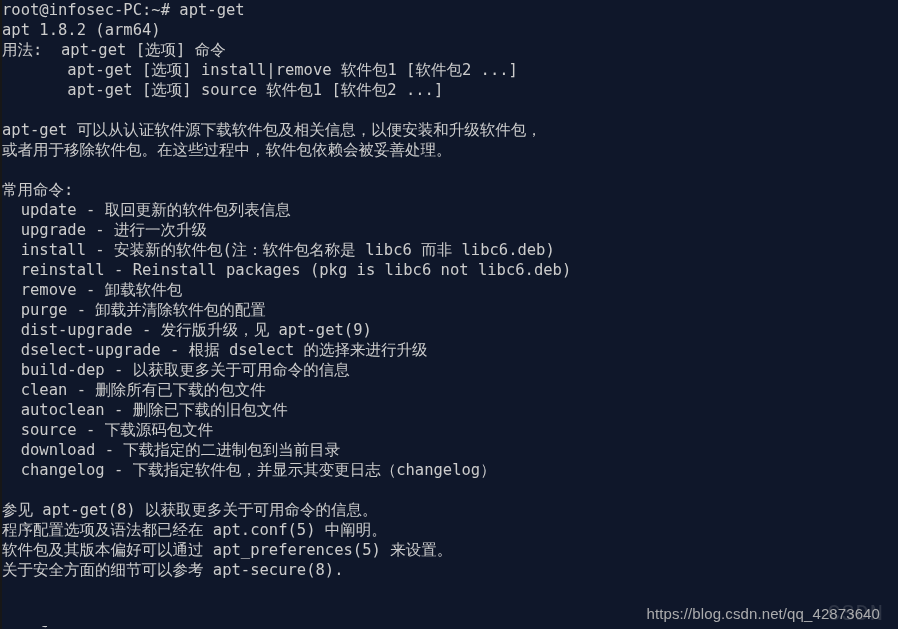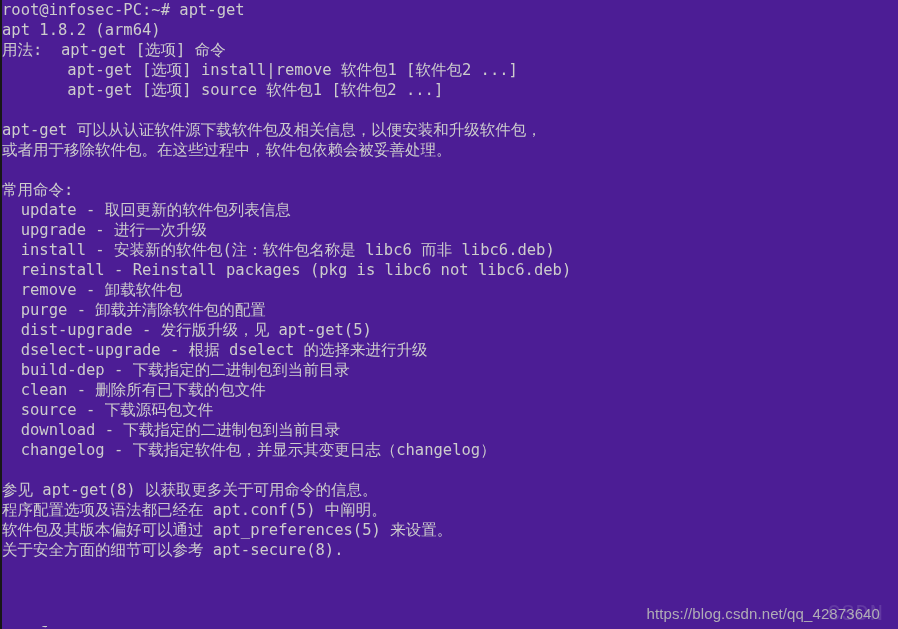--- a/index.html
+++ b/index.html
@@ -11,21 +11,21 @@
   body {
     width: 898px;
     height: 629px;
     overflow: hidden;
     font-family: "DejaVu Sans Mono", "Liberation Mono", monospace;
   }
   #terminal {
     position: relative;
     width: 898px;
     height: 629px;
-    background: #4c1d95;
+    background: #0f172a;
     box-sizing: border-box;
     overflow: hidden;
   }
   
   #left-edge {
     position: absolute;
     left: 0;
     top: 0;
     width: 2px;
     height: 629px;
@@ -108,24 +108,25 @@
     <div class="line">apt-get 可以从认证软件源下载软件包及相关信息，以便安装和升级软件包，</div>
     <div class="line">或者用于移除软件包。在这些过程中，软件包依赖会被妥善处理。</div>
     <div class="line blank"></div>
     <div class="line">常用命令:</div>
     <div class="line">  update - 取回更新的软件包列表信息</div>
     <div class="line">  upgrade - 进行一次升级</div>
     <div class="line">  install - 安装新的软件包(注：软件包名称是 libc6 而非 libc6.deb)</div>
     <div class="line">  reinstall - Reinstall packages (pkg is libc6 not libc6.deb)</div>
     <div class="line">  remove - 卸载软件包</div>
     <div class="line">  purge - 卸载并清除软件包的配置</div>
-    <div class="line">  dist-upgrade - 发行版升级，见 apt-get(5)</div>
+    <div class="line">  dist-upgrade - 发行版升级，见 apt-get(9)</div>
     <div class="line">  dselect-upgrade - 根据 dselect 的选择来进行升级</div>
-    <div class="line">  build-dep - 下载指定的二进制包到当前目录</div>
+    <div class="line">  build-dep - 以获取更多关于可用命令的信息</div>
     <div class="line">  clean - 删除所有已下载的包文件</div>
+    <div class="line">  autoclean - 删除已下载的旧包文件</div>
     <div class="line">  source - 下载源码包文件</div>
     <div class="line">  download - 下载指定的二进制包到当前目录</div>
     <div class="line">  changelog - 下载指定软件包，并显示其变更日志（changelog）</div>
     <div class="line blank"></div>
     <div class="line">参见 apt-get(8) 以获取更多关于可用命令的信息。</div>
     <div class="line">程序配置选项及语法都已经在 apt.conf(5) 中阐明。</div>
     <div class="line">软件包及其版本偏好可以通过 apt_preferences(5) 来设置。</div>
     <div class="line">关于安全方面的细节可以参考 apt-secure(8).</div>
 
   </div>

